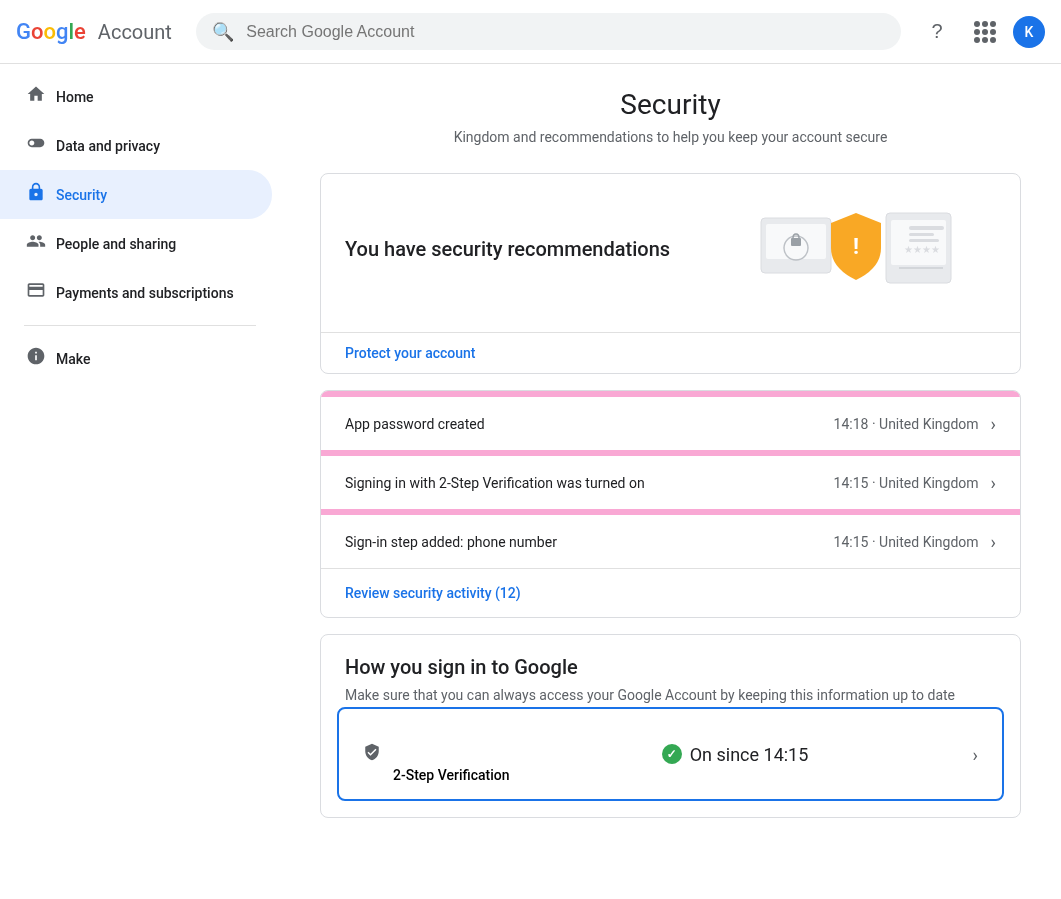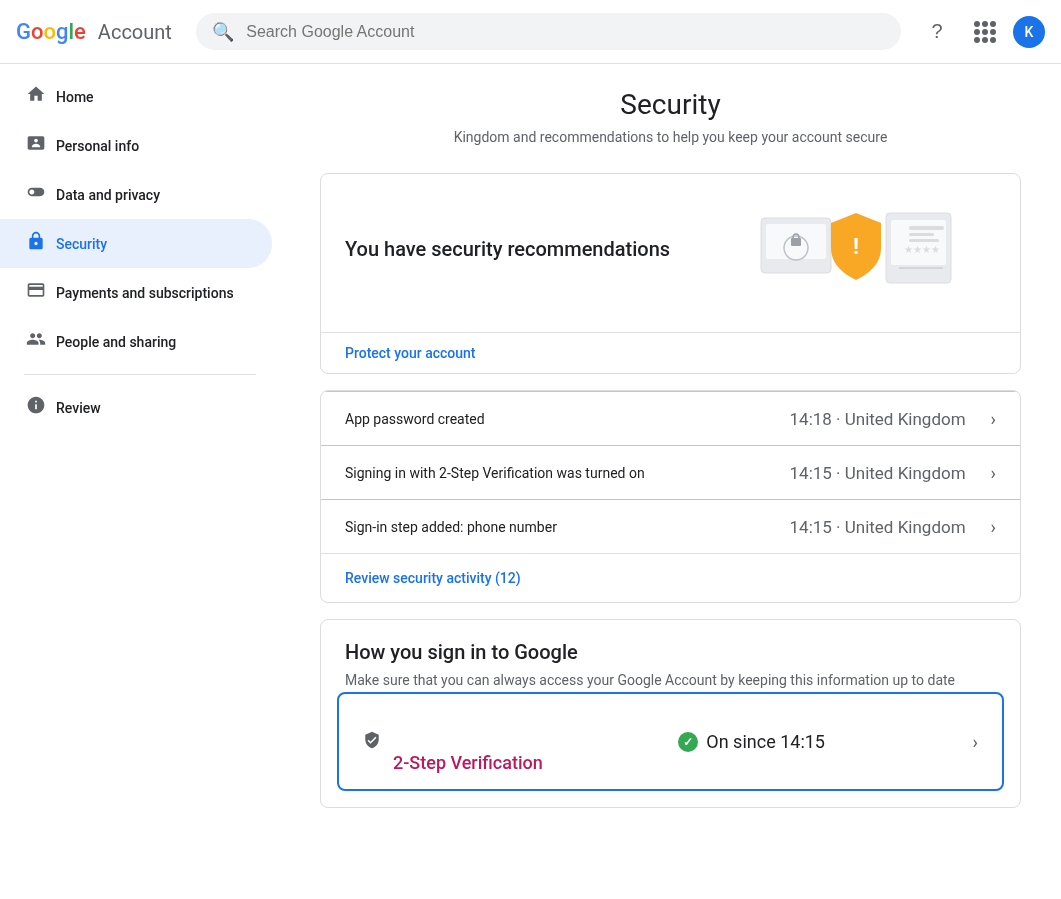--- a/index.html
+++ b/index.html
@@ -78,37 +78,37 @@
     
     .illustration-svg { width: 200px; height: 110px; }
 
     .card-footer { padding: 12px 24px; border-top: 1px solid #e0e0e0; }
     .card-link { color: #1a73e8; text-decoration: none; font-size: 14px; font-weight: 500; cursor: pointer; }
 
     
     .section-title { font-size: 20px; font-weight: 500; color: #202124; padding: 20px 24px 8px; }
     .activity-item {
       display: flex; align-items: center; justify-content: space-between;
-      padding: 16px 24px; border-top: 1px solid #f9a8d4; cursor: pointer;
+      padding: 16px 24px; border-top: 6px solid #f9a8d4; cursor: pointer;
     }
     .activity-label { font-size: 14px; color: #202124; flex: 1; }
-    .activity-meta { font-size: 17px; color: #5f6368; margin-right: 25px; }
+    .activity-meta { font-size: 14px; color: #5f6368; margin-right: 12px; }
     .chevron-icon { color: #5f6368; font-size: 18px; }
     .activity-footer { padding: 16px 24px; border-top: 1px solid #e0e0e0; }
 
     
     .signin-desc { font-size: 14px; color: #5f6368; padding: 0 24px 4px; }
     .verification-item {
       display: flex; align-items: center; justify-content: space-between;
       padding: 16px 24px; border: 2px solid #1a73e8; border-radius: 8px;
       margin: 0 16px 16px; cursor: pointer;
     }
     .verification-left { display: flex; align-items: center; gap: 12px; }
     .verification-icon { color: #5f6368; font-size: 18px; }
-    .verification-label { font-size: 18px; color: #be185d; font-weight: 500; margin-top: 42px; }
+    .verification-label { font-size: 14px; color: #000000; font-weight: 500; margin-top: 42px; }
     .verification-status { display: flex; align-items: center; gap: 8px; margin-right: 12px; }
     .status-dot { width: 20px; height: 20px; border-radius: 50%; background: #34A853; display: flex; align-items: center; justify-content: center; }
     .status-dot span { color: #fff; font-size: 12px; font-weight: 700; }
     .status-text { font-size: 18px; color: #202124; }
 
     
     .grid-icon { display: grid; grid-template-columns: repeat(3,6px); grid-template-rows: repeat(3,6px); gap: 2px; }
     .grid-dot { width: 6px; height: 6px; border-radius: 50%; background: #5f6368; }
   </style>
 </head>
@@ -158,65 +158,57 @@
       <span class="sidebar-icon">
         <svg width="20" height="20" viewBox="0 0 24 24" fill="currentColor">
             <path d="M10 20v-6h4v6h5v-8h3L12 3 2 12h3v8z"></path>
           </svg>
       </span>
       <span>Home</span>
     </div>
     <div class="sidebar-item">
       <span class="sidebar-icon">
         <svg width="20" height="20" viewBox="0 0 24 24" fill="currentColor">
-            <path d="M20 4H4c-1.1 0-2 .9-2 2v12c0 1.1.9 2 2 2h16c1.1 0 2-.9 2-2V6c0-1.1-.9-2-2-2zm-8 2.75c1.24 0 2.25 1.01 2.25 2.25S13.24 11.25 12 11.25 9.75 10.24 9.75 9 10.76 6.75 12 6.75zM17 17H7v-.75c0-1.99 2.69-3.5 5-3.5s5 1.51 5 3.5V17z"></path>
-          </svg>
-      </span>
-      <span>Personal info</span>
-    </div>
-    <div class="sidebar-item">
-      <span class="sidebar-icon">
-        <svg width="20" height="20" viewBox="0 0 24 24" fill="currentColor">
             <path d="M17 7H7c-2.76 0-5 2.24-5 5s2.24 5 5 5h10c2.76 0 5-2.24 5-5s-2.24-5-5-5zM7 15c-1.66 0-3-1.34-3-3s1.34-3 3-3 3 1.34 3 3-1.34 3-3 3z"></path>
           </svg>
       </span>
       <span>Data and privacy</span>
     </div>
     <div class="sidebar-item active">
       <span class="sidebar-icon">
         <svg width="20" height="20" viewBox="0 0 24 24" fill="currentColor">
             <path d="M18 8h-1V6c0-2.76-2.24-5-5-5S7 3.24 7 6v2H6c-1.1 0-2 .9-2 2v10c0 1.1.9 2 2 2h12c1.1 0 2-.9 2-2V10c0-1.1-.9-2-2-2zm-6 9c-1.1 0-2-.9-2-2s.9-2 2-2 2 .9 2 2-.9 2-2 2zm3.1-9H8.9V6c0-1.71 1.39-3.1 3.1-3.1 1.71 0 3.1 1.39 3.1 3.1v2z"></path>
           </svg>
       </span>
       <span>Security</span>
     </div>
     <div class="sidebar-item">
       <span class="sidebar-icon">
         <svg width="20" height="20" viewBox="0 0 24 24" fill="currentColor">
+            <path d="M16 11c1.66 0 2.99-1.34 2.99-3S17.66 5 16 5c-1.66 0-3 1.34-3 3s1.34 3 3 3zm-8 0c1.66 0 2.99-1.34 2.99-3S9.66 5 8 5C6.34 5 5 6.34 5 8s1.34 3 3 3zm0 2c-2.33 0-7 1.17-7 3.5V19h14v-2.5c0-2.33-4.67-3.5-7-3.5zm8 0c-.29 0-.62.02-.97.05 1.16.84 1.97 1.97 1.97 3.45V19h6v-2.5c0-2.33-4.67-3.5-7-3.5z"></path>
+          </svg>
+      </span>
+      <span>People and sharing</span>
+    </div>
+    <div class="sidebar-item">
+      <span class="sidebar-icon">
+        <svg width="20" height="20" viewBox="0 0 24 24" fill="currentColor">
             <path d="M20 4H4c-1.11 0-1.99.89-1.99 2L2 18c0 1.11.89 2 2 2h16c1.11 0 2-.89 2-2V6c0-1.11-.89-2-2-2zm0 14H4v-6h16v6zm0-10H4V6h16v2z"></path>
           </svg>
       </span>
       <span>Payments and subscriptions</span>
     </div>
-    <div class="sidebar-item">
-      <span class="sidebar-icon">
-        <svg width="20" height="20" viewBox="0 0 24 24" fill="currentColor">
-            <path d="M16 11c1.66 0 2.99-1.34 2.99-3S17.66 5 16 5c-1.66 0-3 1.34-3 3s1.34 3 3 3zm-8 0c1.66 0 2.99-1.34 2.99-3S9.66 5 8 5C6.34 5 5 6.34 5 8s1.34 3 3 3zm0 2c-2.33 0-7 1.17-7 3.5V19h14v-2.5c0-2.33-4.67-3.5-7-3.5zm8 0c-.29 0-.62.02-.97.05 1.16.84 1.97 1.97 1.97 3.45V19h6v-2.5c0-2.33-4.67-3.5-7-3.5z"></path>
-          </svg>
-      </span>
-      <span>People and sharing</span>
-    </div>
     <hr class="sidebar-divider">
     <div class="sidebar-item">
       <span class="sidebar-icon">
         <svg width="20" height="20" viewBox="0 0 24 24" fill="currentColor">
             <path d="M12 2C6.48 2 2 6.48 2 12s4.48 10 10 10 10-4.48 10-10S17.52 2 12 2zm1 15h-2v-6h2v6zm0-8h-2V7h2v2z"></path>
           </svg>
       </span>
-      <span>Review</span>
+      <span>Make</span>
     </div>
   </nav>
 
   <main class="main">
     <h1 class="page-title">Security</h1>
     <p class="page-subtitle">Kingdom and recommendations to help you keep your account secure</p>
 
     <div class="card">
       <div class="card-body rec-card">
         <div class="rec-content">

